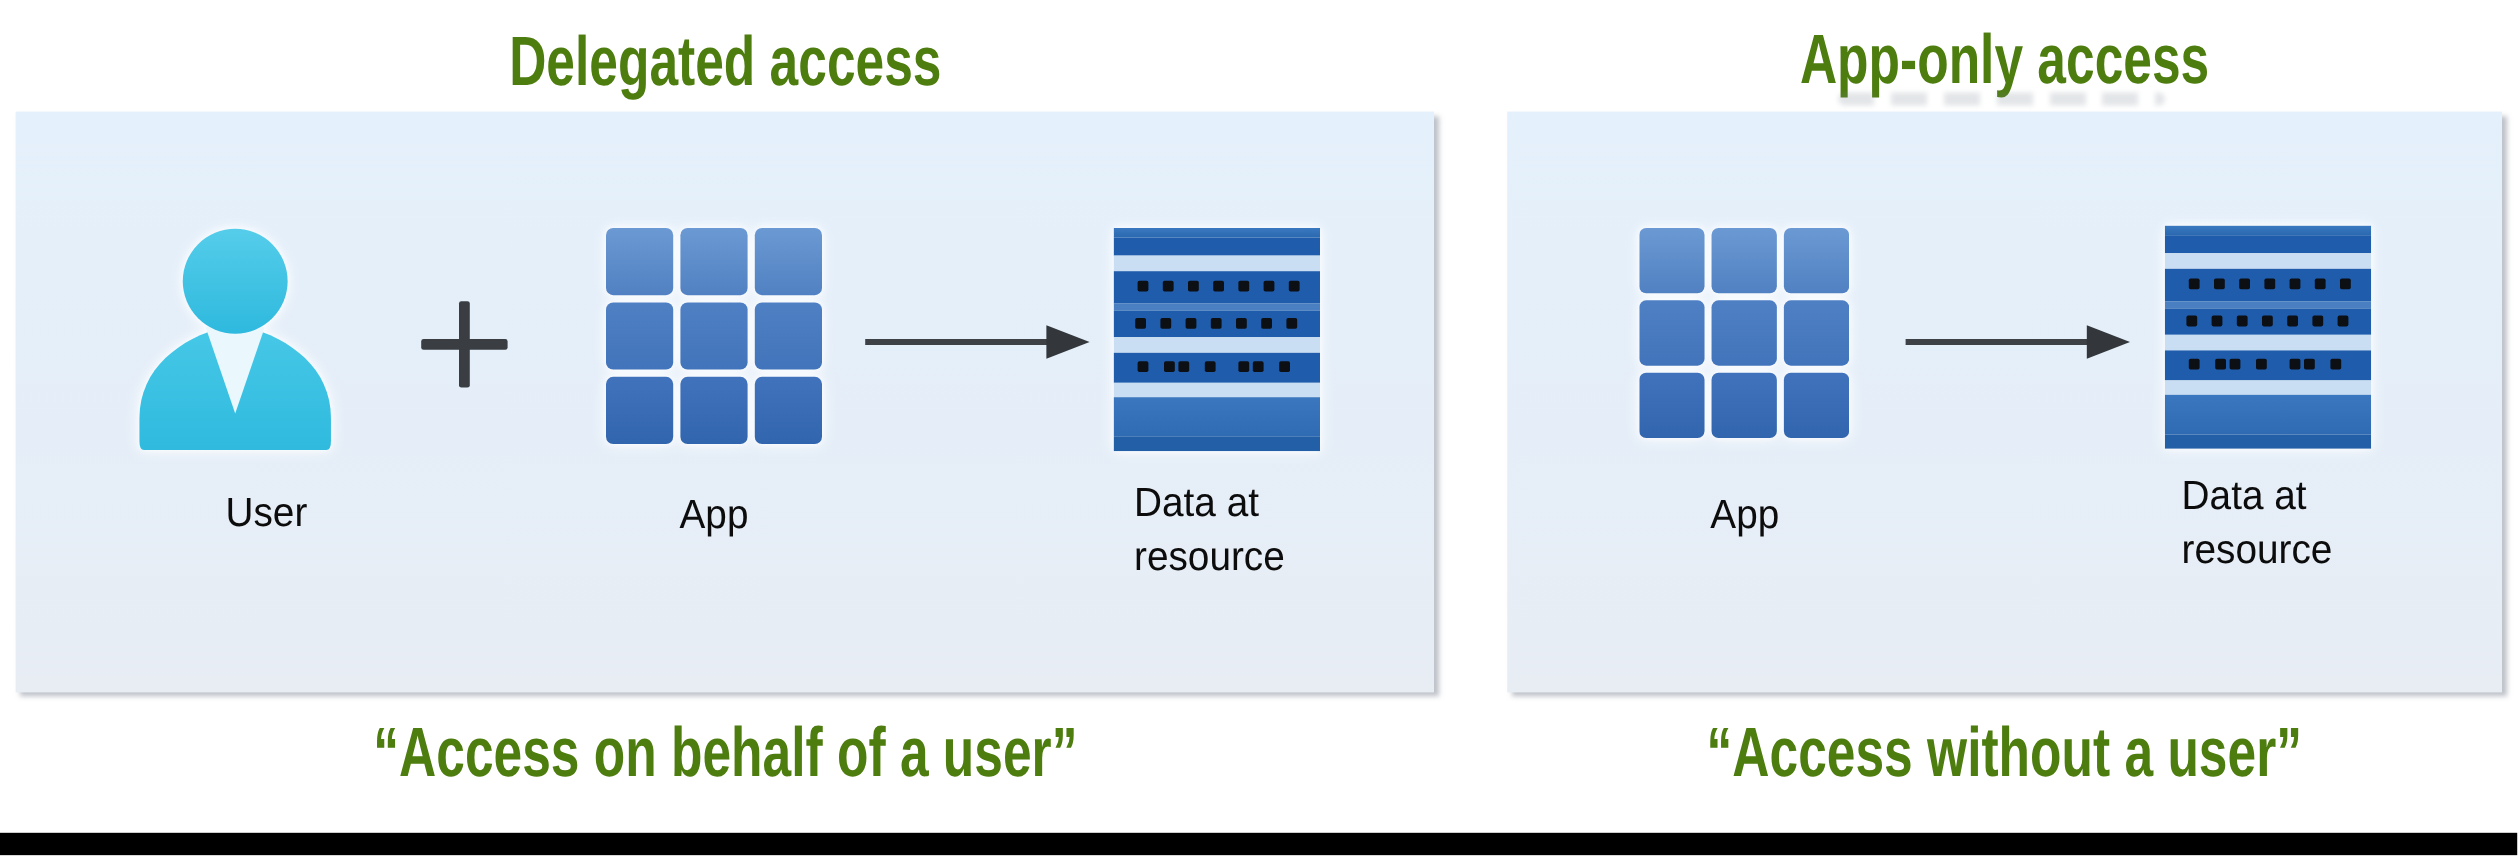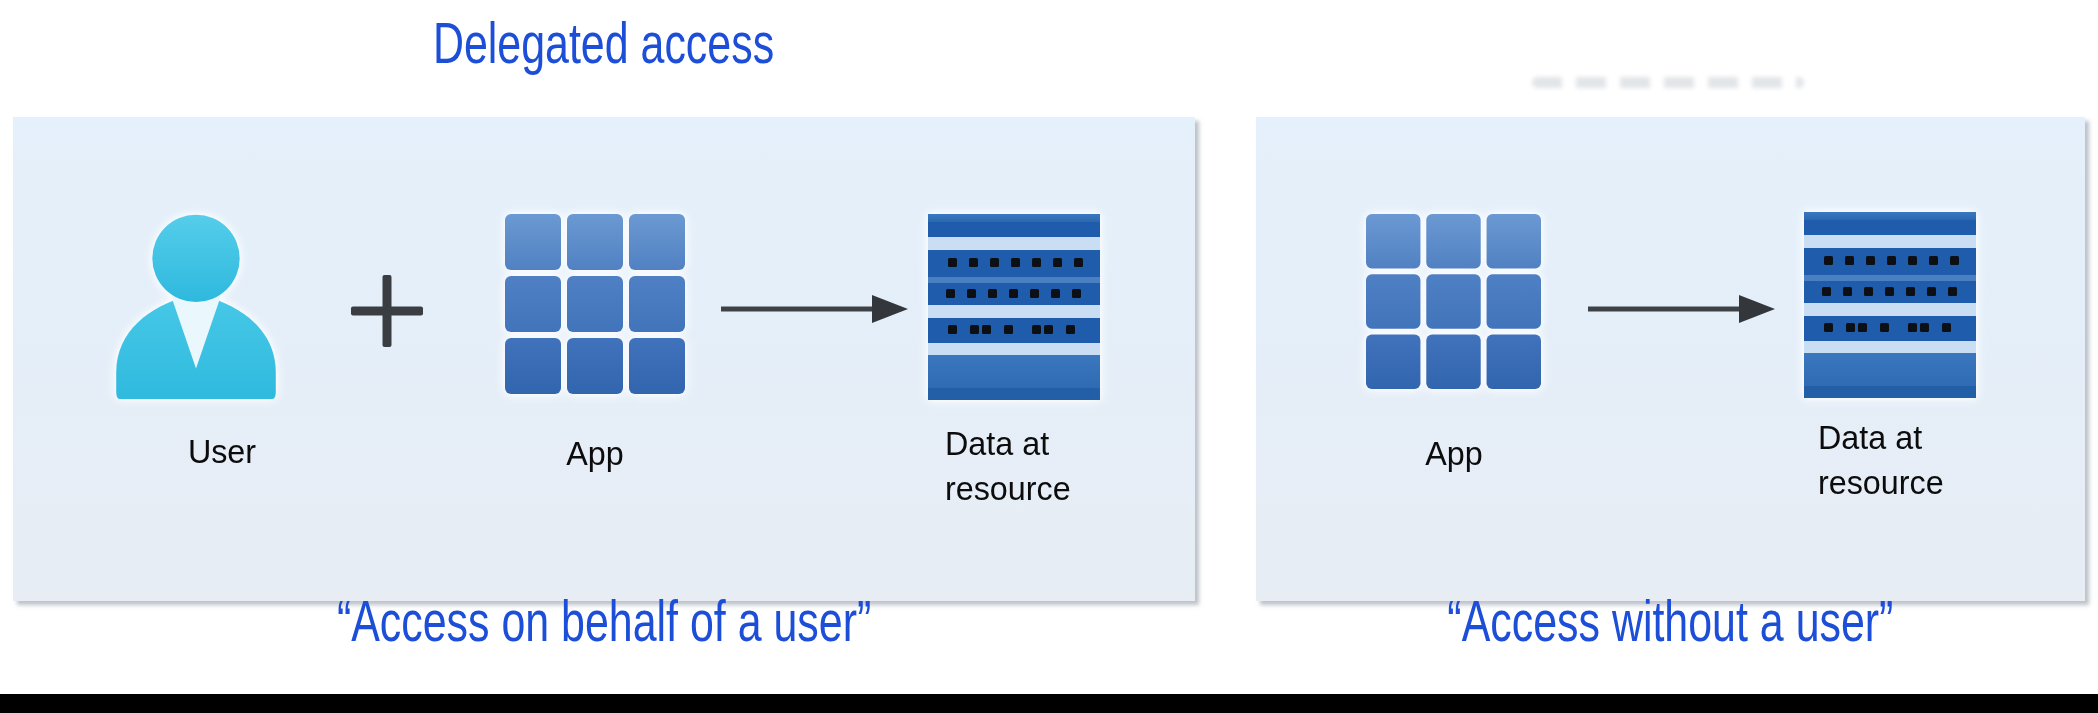--- a/index.html
+++ b/index.html
@@ -2,22 +2,22 @@
 <html><head>
 <meta charset="utf-8">
 <style>
   html,body { margin:0; padding:0; background:#ffffff; }
   .canvas {
     position:relative; width:2098px; height:713px; background:#ffffff;
     font-family:"Liberation Sans", sans-serif; color:#000; overflow:hidden;
   }
   
   .big-text {
-    position:absolute; display:flex; align-items:flex-end; justify-content:center;
-    font-weight:normal; color:#1d4ed8; white-space:nowrap;
+    position:absolute; display:flex; align-items:flex-start; justify-content:center;
+    font-weight:bold; color:#4d7c0f; white-space:nowrap;
   }
   .big-text .squeeze { display:inline-block; transform:scaleX(.74); transform-origin:center; }
   .title-text   { font-size:58px; }
   .caption-text { font-size:58px; }
   #left-title    { left:13px;   width:1182px; top:18px;  height:58px; }
   #right-title   { left:1256px; width:829px;  top:16px;  height:58px; }
   #left-caption  { left:13px;   width:1182px; top:594px; height:60px; }
   #right-caption { left:1256px; width:829px;  top:594px; height:60px; }
 
   
@@ -25,21 +25,20 @@
     position:absolute; left:1532px; top:77px; width:272px; height:11px;
     background:repeating-linear-gradient(90deg, rgba(120,130,145,.38) 0 30px, rgba(120,130,145,0) 30px 44px);
     filter:blur(2px); opacity:.55; border-radius:5px;
   }
 
   
   .panel {
     position:absolute; top:93px; height:484px;
     background:linear-gradient(180deg,#e4f0fb 0%, #e5eef8 55%, #e8edf4 100%);
     box-shadow:4px 4px 4px rgba(125,133,148,.5);
-    margin-top:24px;
   }
   #left-panel  { left:13px;   width:1182px; }
   #right-panel { left:1256px; width:829px;  }
 
   .icon { position:absolute; }
   .halo { filter:drop-shadow(0 0 3px rgba(255,255,255,.95)) drop-shadow(0 0 6px rgba(255,255,255,.65)); }
 
   
   #left-user     { left:88px;  top:92px;  width:190px; height:190px; }
   #left-plus     { left:336px; top:156px; width:76px;  height:76px;  }
@@ -168,20 +167,23 @@
       <symbol id="sym-plus" viewBox="0 0 76 76">
         <rect x="33.5" y="2" width="9" height="72" rx="2" fill="#3a3e42"></rect>
         <rect x="2" y="33.5" width="72" height="9" rx="2" fill="#3a3e42"></rect>
       </symbol>
     </defs>
   </svg>
 
   <div id="left-title" class="big-text title-text">
     <span class="squeeze">Delegated access</span>
   </div>
+  <div id="right-title" class="big-text title-text">
+    <span class="squeeze">App-only access</span>
+  </div>
   <div class="ghost"></div>
 
   <div id="left-panel" class="panel">
     <svg id="left-user" class="icon halo" viewBox="0 0 100 100">
         <use href="#sym-user"></use>
       </svg>
     <svg id="left-plus" class="icon" viewBox="0 0 76 76">
         <use href="#sym-plus"></use>
       </svg>
     <svg id="left-appgrid" class="icon halo" viewBox="0 0 180 180">

